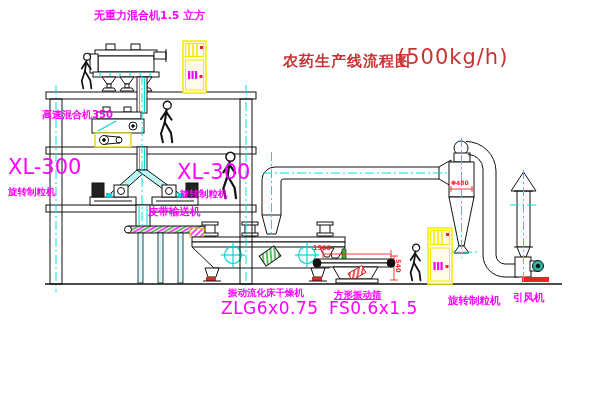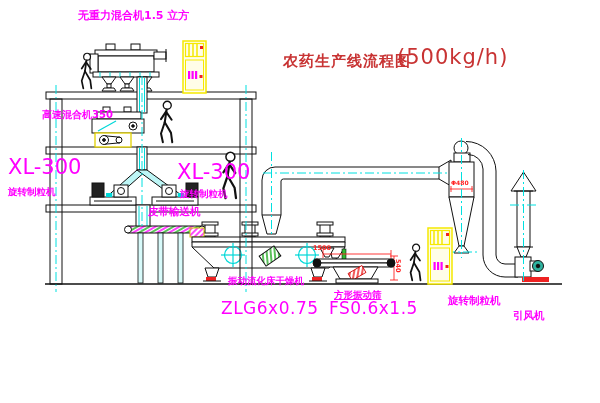--- a/index.html
+++ b/index.html
@@ -303,36 +303,36 @@
 
   <use href="#person" transform="translate(86,53)  scale(1.07)"></use>
   <use href="#person" transform="translate(166,101) scale(1.25)"></use>
   <use href="#person" transform="translate(229,152) scale(1.40)"></use>
   <use href="#person" transform="translate(415,244) scale(1.10)"></use>
 </svg>
 
 <span class="lbl title-cn" style="left:283px;top:54px;">农药生产线流程图</span>
 <span class="lbl title-rate" style="left:397px;top:47px;">(500kg/h)</span>
 
-<span class="lbl mag" style="left:78px;top:10px;font-size:11px;font-weight:bold;">无重力混合机1.5 立方</span>
+<span class="lbl mag" style="left:94px;top:10px;font-size:11px;font-weight:bold;">无重力混合机1.5 立方</span>
 <span class="lbl mag" style="left:42px;top:110px;font-size:10px;font-weight:bold;">高速混合机350</span>
 
 <span class="lbl mag-model-big" style="left:8px;top:157px;">XL-300</span>
 <span class="lbl mag-sm" style="left:8px;top:187px;">旋转制粒机</span>
 <span class="lbl mag-model-big" style="left:177px;top:162px;">XL-300</span>
 <span class="lbl mag-sm" style="left:180px;top:189px;">旋转制粒机</span>
 
 <span class="lbl mag-md" style="left:148px;top:206px;">皮带输送机</span>
 
-<span class="lbl mag-sm" style="left:228px;top:276px;">振动流化床干燥机</span>
+<span class="lbl mag-sm" style="left:228px;top:288px;">振动流化床干燥机</span>
 <span class="lbl mag-model" style="left:221px;top:300px;">ZLG6x0.75</span>
 
 <span class="lbl mag-sm" style="left:334px;top:290px;text-decoration:underline;">方形振动筛</span>
 <span class="lbl mag-model" style="left:329px;top:300px;">FS0.6x1.5</span>
 
 <span class="lbl mag-md" style="left:448px;top:295px;">旋转制粒机</span>
-<span class="lbl mag-md" style="left:513px;top:310px;">引风机</span>
+<span class="lbl mag-md" style="left:513px;top:292px;">引风机</span>
 
 <span class="lbl red-dim" style="left:313px;top:245px;">1500</span>
 <span class="lbl red-dim v-rot" style="left:401px;top:259px;">540</span>
 <span class="lbl red-dim" style="left:451px;top:180px;font-size:6px;">Φ480</span>
 
 </div>
 
 </body></html>

